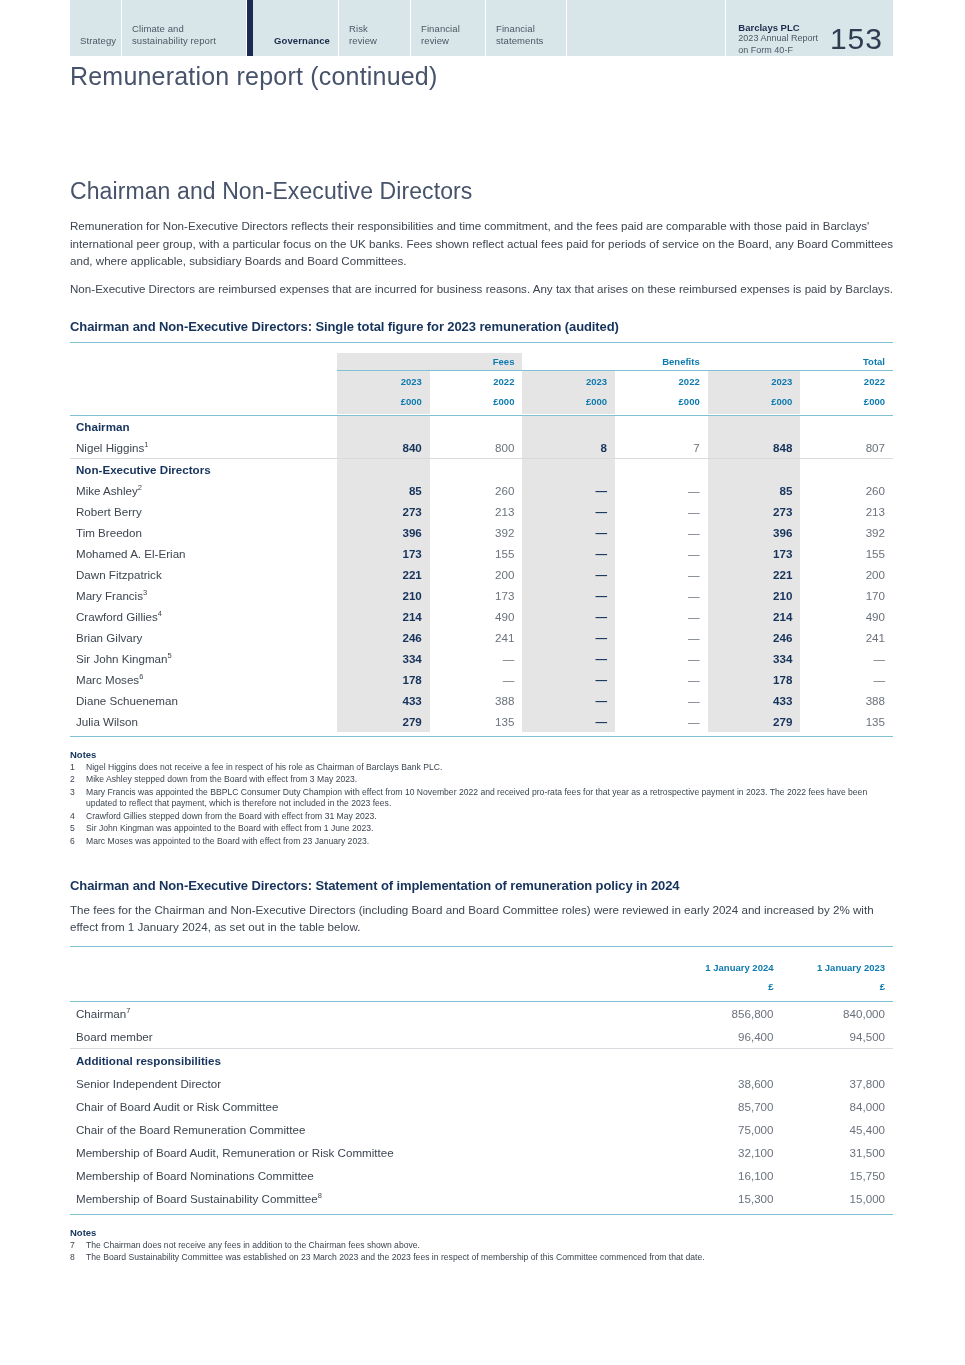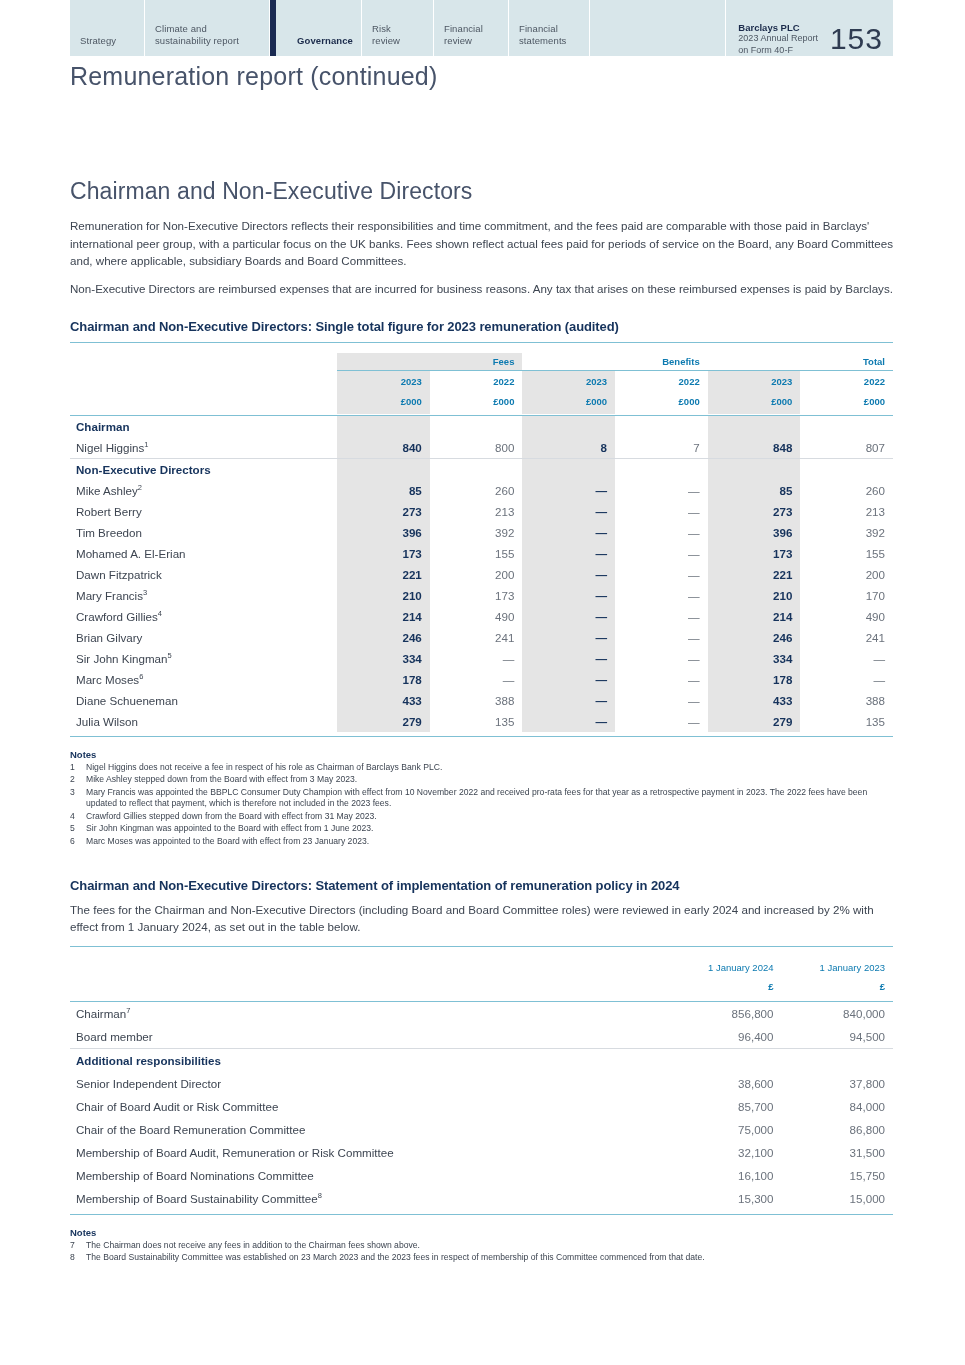--- a/index.html
+++ b/index.html
@@ -164,42 +164,42 @@
   .notes-title { font-size: 9.5px; font-weight: bold; color:#16335c; margin-bottom: 2px; }
   .note-item { display: flex; font-size: 8.6px; line-height: 11.6px; color:#3d4551; margin-bottom: 1px; }
   .note-num { width: 16px; flex: 0 0 16px; }
   .note-txt { flex: 1 1 auto; }
 
   
   .tbl2 { margin-top: 10px; }
   .tbl2 col.c-name { width: 600px; }
   .tbl2 col.c-num  { width: 111.5px; }
   .tbl2 th.h {
-    font-size: 9.5px; font-weight: normal; color:#0d7ab0;
+    font-size: 9.5px; font-weight: bold; color:#0d7ab0;
     text-align: right; padding: 6px 8px 4px 0;
   }
   .tbl2 th.u {
     font-size: 9.5px; font-weight: bold; color:#0d7ab0;
     text-align: right; padding: 4px 8px 7px 0;
   }
   .tbl2 td.name {
     font-size: 11.6px; color:#3d4551; padding: 5px 4px 5px 6px; height: 20.8px;
     vertical-align: middle;
   }
   .tbl2 td.name.bold { font-weight: bold; color:#16335c; }
   .tbl2 td.num {
     font-size: 11.6px; color:#6b727c; text-align: right; padding: 5px 8px 5px 0;
     vertical-align: middle;
   }
 </style>
 </head>
 <body>
 
 <div class="header-bar">
-  <div class="nav-tab" style="width:75px">
+  <div class="nav-tab" style="width:52px">
     <span>Strategy</span>
   </div>
   <div class="nav-tab" style="width:125px">
     <span>Climate and
 sustainability report</span>
   </div>
   <div class="nav-tab active" style="width:92px">
     <span>Governance</span>
   </div>
   <div class="nav-tab" style="width:72px">
@@ -500,21 +500,21 @@
           <td class="num">37,800</td>
         </tr>
         <tr>
           <td class="name"><span>Chair of Board Audit or Risk Committee</span></td>
           <td class="num">85,700</td>
           <td class="num">84,000</td>
         </tr>
         <tr>
           <td class="name"><span>Chair of the Board Remuneration Committee</span></td>
           <td class="num">75,000</td>
-          <td class="num">86,800</td>
+          <td class="num">45,400</td>
         </tr>
         <tr>
           <td class="name"><span>Membership of Board Audit, Remuneration or Risk Committee</span></td>
           <td class="num">32,100</td>
           <td class="num">31,500</td>
         </tr>
         <tr>
           <td class="name"><span>Membership of Board Nominations Committee</span></td>
           <td class="num">16,100</td>
           <td class="num">15,750</td>

